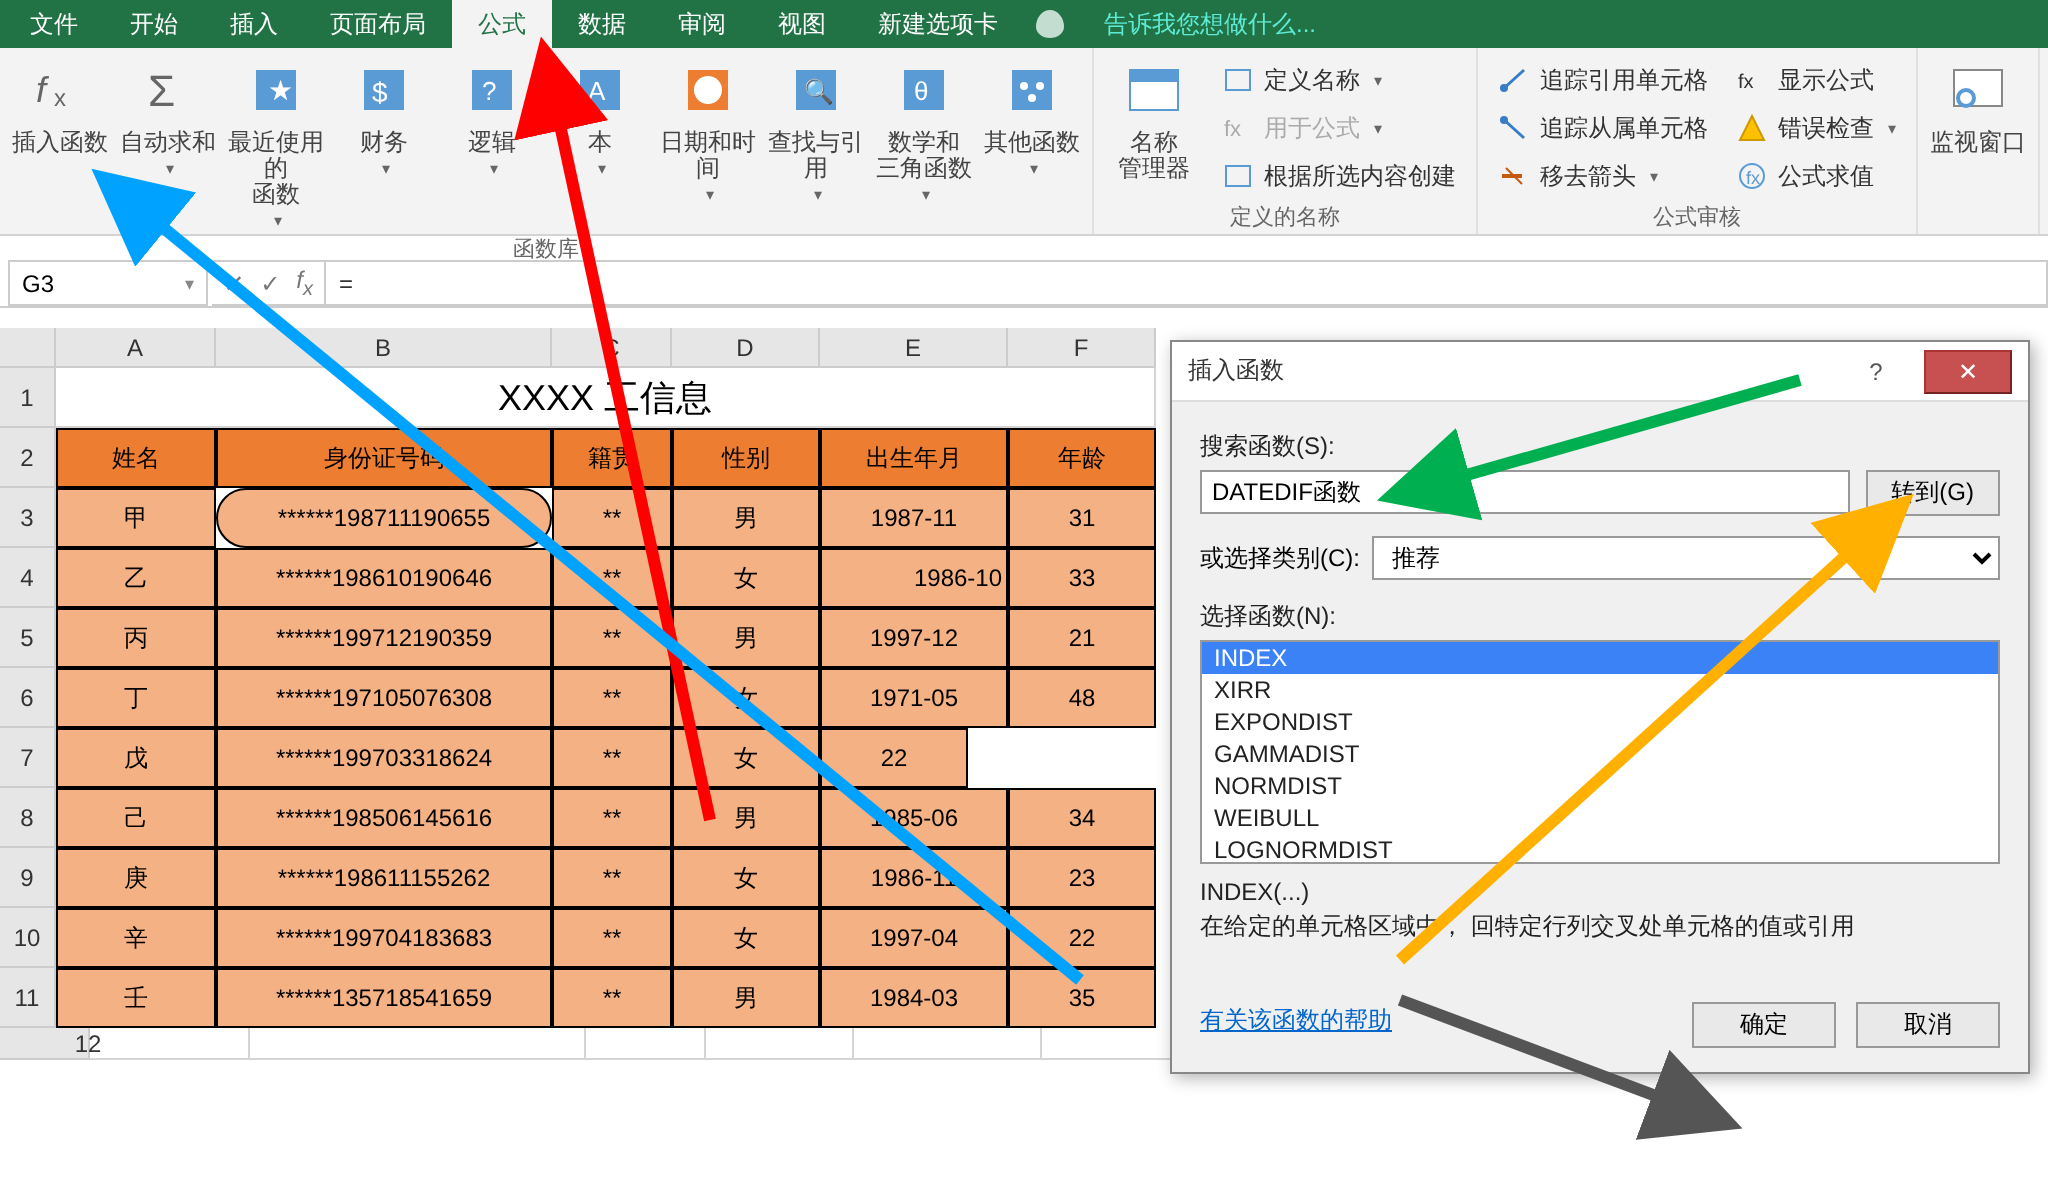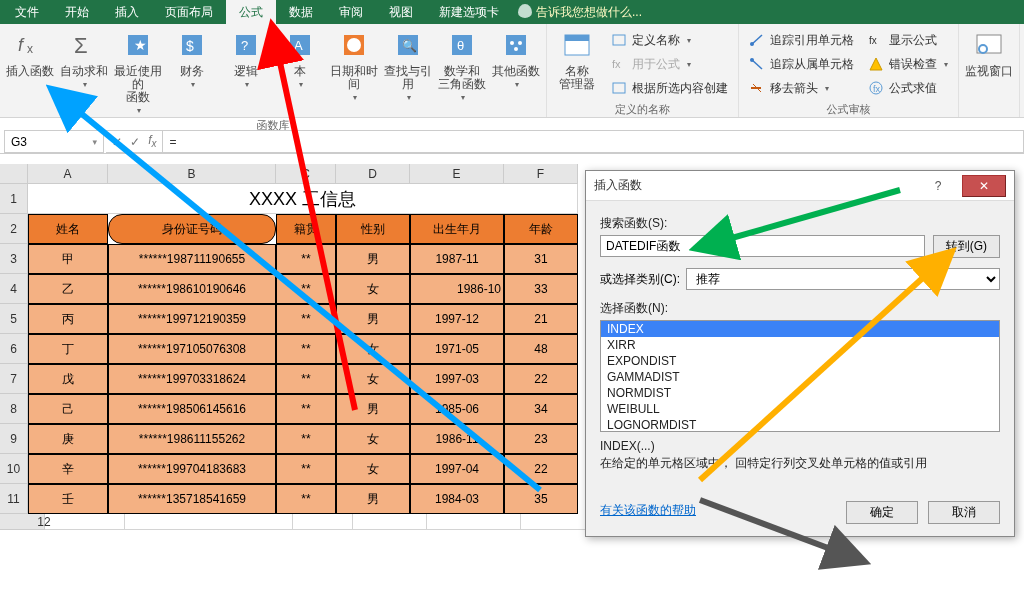--- a/index.html
+++ b/index.html
@@ -2,21 +2,21 @@
 <html><head>
 <meta charset="utf-8">
 <style>
 *{box-sizing:border-box;margin:0;padding:0;font-family:"Microsoft YaHei",SimSun,sans-serif}
 body{background:#fff;font-size:12px;overflow:hidden;width:1024px;height:600px;position:relative}
 
 
 .menubar{display:flex;background:#217346;height:24px;align-items:center;padding:0 2px}
 .menubar .mi{color:#fff;padding:0 13px;height:24px;line-height:24px;cursor:pointer}
 .menubar .mi.active{background:#f3f3f3;color:#217346}
-.menubar .tell{color:#fef9c3;margin-left:6px;display:flex;gap:4px}
+.menubar .tell{color:#5eead4;margin-left:6px;display:flex;align-items:center;gap:20px}
 .bulb{width:14px;height:14px;background:#c3ddd0;border-radius:50% 50% 50% 50%/60% 60% 40% 40%}
 
 
 .ribbon{display:flex;background:#f3f3f3;border-bottom:1px solid #d4d4d4;height:94px}
 .ribgroup{border-right:1px solid #e0e0e0;display:flex;flex-direction:column;padding:3px 4px 0}
 .ribgroup .btns{display:flex;flex:1;gap:2px}
 .bigbtn{display:flex;flex-direction:column;align-items:center;justify-content:flex-start;width:52px;padding-top:2px;cursor:pointer;text-align:center;line-height:13px;color:#444}
 .bigbtn .ico{width:32px;height:32px;margin-bottom:4px;display:flex;align-items:center;justify-content:center}
 .grplabel{text-align:center;color:#666;font-size:11px;height:16px;line-height:16px}
 .drop::after{content:"▾";font-size:8px;color:#666;margin-left:2px}
@@ -316,30 +316,30 @@
       </div>
   </div>
   <div id="rows">
       <div class="row">
         <div class="rhdr r1" style="height: 30px;">1</div>
         <div class="cell r1 title" style="width: 550px;">XXXX    工信息</div>
       </div>
       <div class="row">
         <div class="rhdr" style="height: 30px;">2</div>
         <div class="cell th cA" style="height: 30px; text-align: right;">姓名</div>
-        <div class="cell th cB" style="height: 30px; border-radius: 14px;">身份证号码</div>
+        <div class="cell th cB" style="height: 30px;">身份证号码</div>
         <div class="cell th cC" style="height: 30px;">籍贯</div>
         <div class="cell th cD" style="height: 30px;">性别</div>
         <div class="cell th cE" style="height: 30px;">出生年月</div>
         <div class="cell th cF" style="height: 30px;">年龄</div>
       </div>
       <div class="row">
         <div class="rhdr" style="height: 30px;">3</div>
         <div class="cell td cA" style="height: 30px;">甲</div>
-        <div class="cell td cB" style="height: 30px;">******198711190655</div>
+        <div class="cell td cB" style="height: 30px; border-radius: 15px;">******198711190655</div>
         <div class="cell td cC" style="height: 30px;">**</div>
         <div class="cell td cD" style="height: 30px;">男</div>
         <div class="cell td cE" style="height: 30px;">1987-11</div>
         <div class="cell td cF" style="height: 30px;">31</div>
       </div>
       <div class="row">
         <div class="rhdr" style="height: 30px;">4</div>
         <div class="cell td cA" style="height: 30px;">乙</div>
         <div class="cell td cB" style="height: 30px;">******198610190646</div>
         <div class="cell td cC" style="height: 30px;">**</div>
@@ -364,21 +364,20 @@
         <div class="cell td cD" style="height: 30px;">女</div>
         <div class="cell td cE" style="height: 30px;">1971-05</div>
         <div class="cell td cF" style="height: 30px;">48</div>
       </div>
       <div class="row">
         <div class="rhdr" style="height: 30px;">7</div>
         <div class="cell td cA" style="height: 30px;">戊</div>
         <div class="cell td cB" style="height: 30px;">******199703318624</div>
         <div class="cell td cC" style="height: 30px;">**</div>
         <div class="cell td cD" style="height: 30px;">女</div>
-        <div class="cell td cE" style="height: 30px;">1997-03</div>
         <div class="cell td cF" style="height: 30px;">22</div>
       </div>
       <div class="row">
         <div class="rhdr" style="height: 30px;">8</div>
         <div class="cell td cA" style="height: 30px;">己</div>
         <div class="cell td cB" style="height: 30px;">******198506145616</div>
         <div class="cell td cC" style="height: 30px;">**</div>
         <div class="cell td cD" style="height: 30px;">男</div>
         <div class="cell td cE" style="height: 30px;">1985-06</div>
         <div class="cell td cF" style="height: 30px;">34</div>

